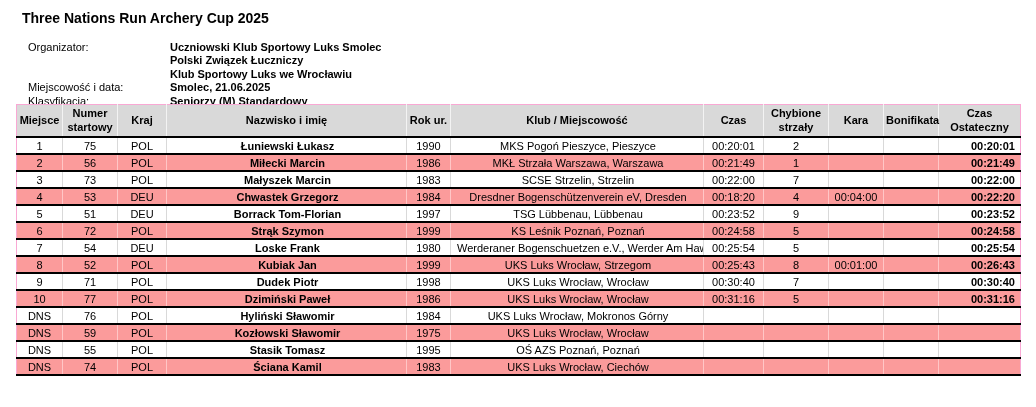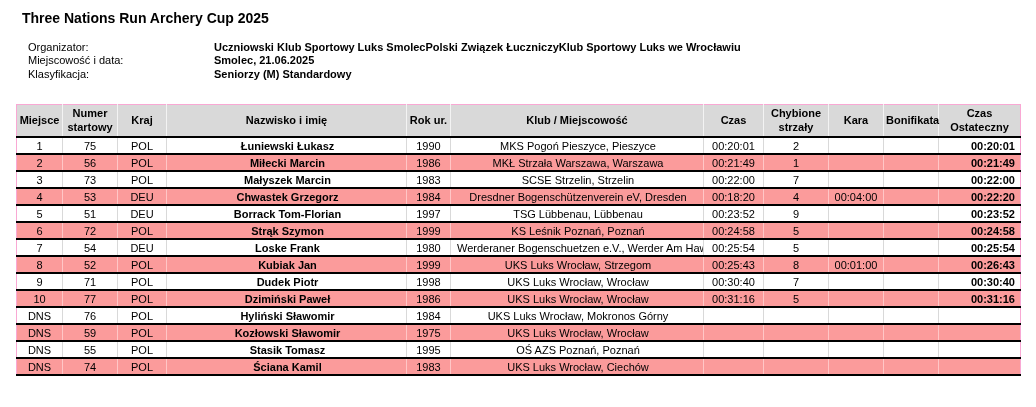--- a/index.html
+++ b/index.html
@@ -10,23 +10,23 @@
     position:relative; overflow:hidden;
   }
   .page-title {
     position:absolute; left:22px; top:10px;
     font-size:14px; font-weight:bold;
   }
   .meta {
     position:absolute; left:28px; top:41px;
     font-size:11px; line-height:13.4px;
   }
-  .meta-row { display:flex;gap:44px; }
+  .meta-row { display:flex; }
   .meta-label { width:142px; flex:0 0 142px; }
-  .meta-values { display:flex; flex-direction:row; }
+  .meta-values { display:flex; flex-direction:column; }
   .meta-value { font-weight:bold; }
 
   table.results {
     position:absolute; left:16px; top:104px;
     width:1004px; table-layout:fixed;
     border-collapse:collapse;
     border:1px solid #f9a8d4;
     font-size:11px;
   }
   col.c0{width:46px} col.c1{width:55px} col.c2{width:49px}

